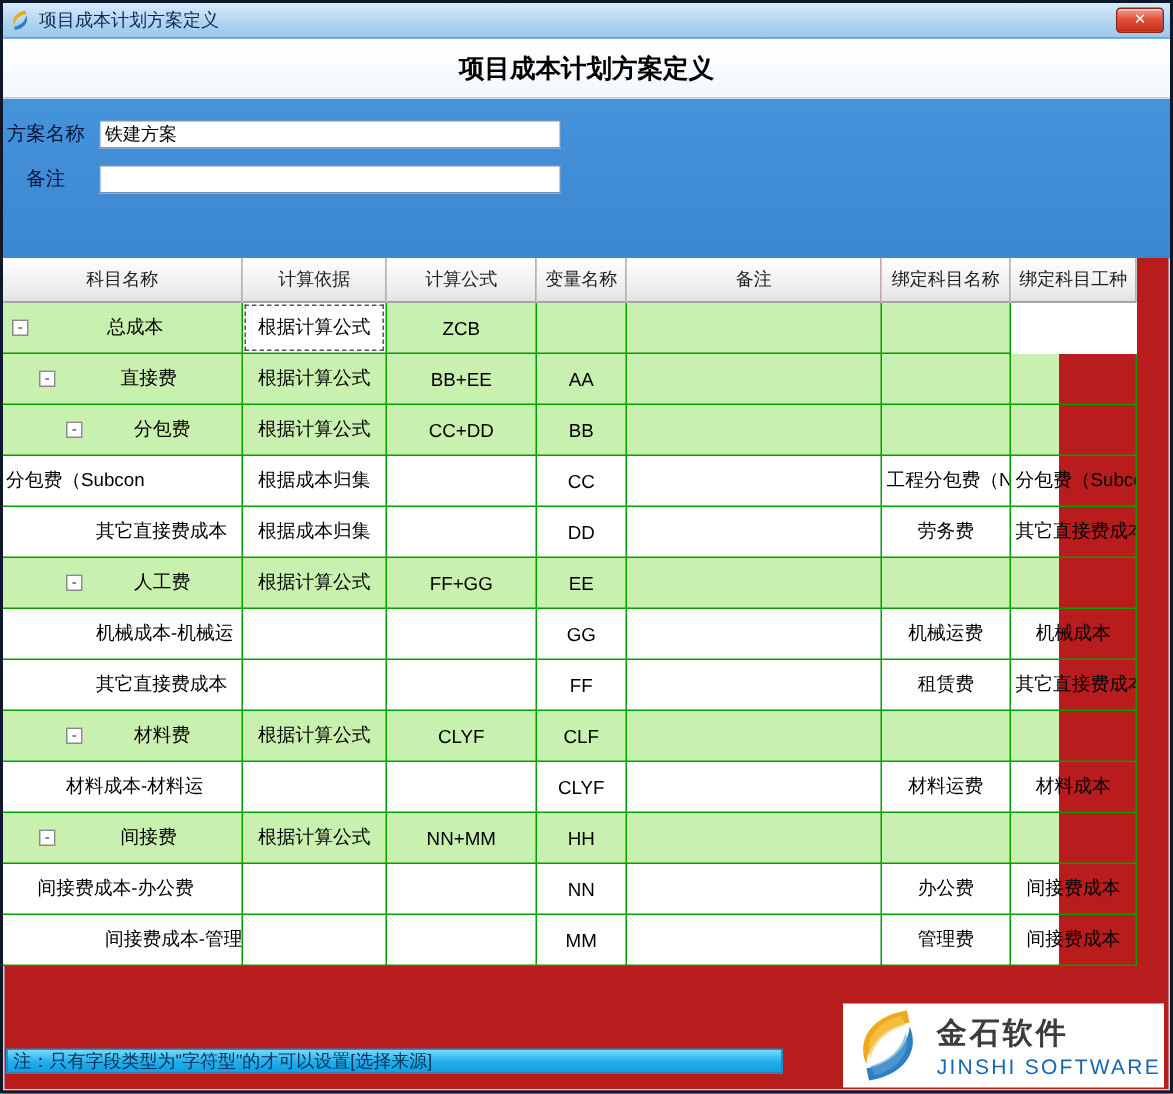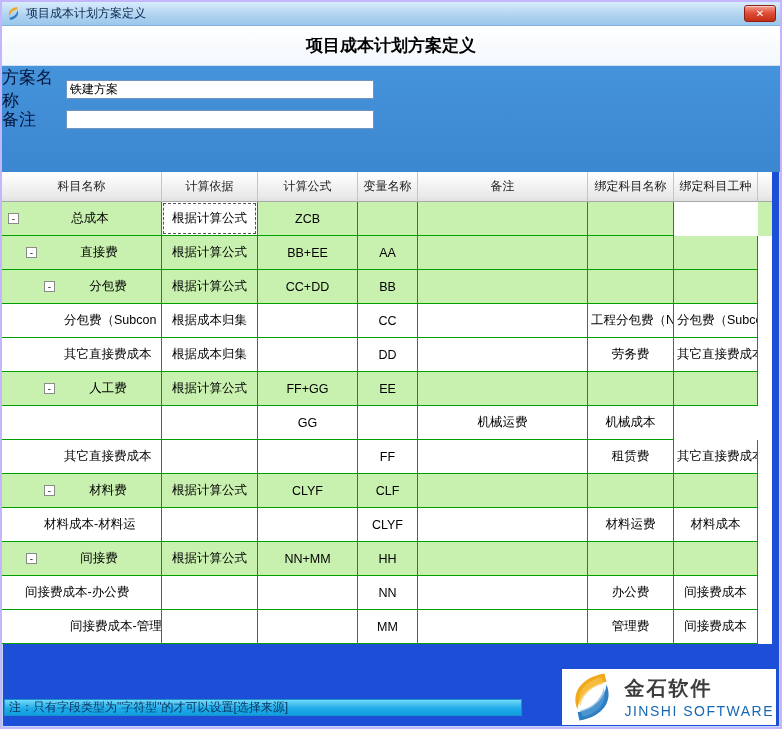--- a/index.html
+++ b/index.html
@@ -1,23 +1,23 @@
 <!DOCTYPE html>
 <html style="--grid: #00a000; --row-green: #c8f0ae;"><head>
 <meta charset="utf-8">
 <style>
   * { margin:0; padding:0; box-sizing:border-box; }
   html,body { width:782px; height:729px; overflow:hidden; }
   body { font-family:"Liberation Sans","DejaVu Sans",sans-serif; background:#fff; }
 
   .window{
     position:relative; width:782px; height:729px;
-    border:2px solid #c4b5fd;
+    border:2px solid #0f172a;
     box-shadow: inset 0 0 0 1px #bcd9f2;
-    background:#1d4ed8;
+    background:#b91c1c;
   }
 
   
   .titlebar{
     height:24px; display:flex; align-items:center; gap:5px; padding:0 4px;
     background:linear-gradient(#d8ecfb,#aed2f0 60%,#9cc7ea);
     border-bottom:1px solid #7fb2e0;
   }
   .titlebar .app-icon{ width:15px; height:15px; flex:0 0 auto; }
   .titlebar .title{ font-size:12px; color:#0b2a52; }
@@ -36,30 +36,30 @@
   }
   .band .big-title{ font-size:17px; font-weight:bold; color:#000; }
 
   
   .panel{
     height:106px; padding-top:13px;
     background:linear-gradient(#4593da,#3b87d0);
   }
   .frow{ display:flex; align-items:center; margin:0 0 10px 0; height:20px; }
   .frow .flabel{
-    width:64px; text-align:left; font-size:17px; color:#04133a; padding-right:7px;
+    width:64px; text-align:center; font-size:13px; color:#04133a; padding-right:7px;
     flex:0 0 auto;
   }
   .frow input{
     width:308px; height:19px; border:1px solid #6f94bd; background:#fff;
     font-size:12px; padding:0 3px; font-family:inherit; outline:none;
   }
 
   
-  .grid{ width:770px;border-radius:32px; }
+  .grid{ width:704px;border-radius:32px; }
   .thead{
     display:grid; grid-template-columns:160px 96px 100px 60px 170px 86px 84px 1fr;
     height:30px;
   }
   .th{
     display:flex; align-items:center; justify-content:center;
     font-size:12px; color:#1c1c1c;
     background:linear-gradient(#ffffff,#e9e9e9 85%,#e0e0e0);
     border-right:1px solid #c6c6c6; border-bottom:1px solid #a9a9a9;
     overflow:hidden; white-space:nowrap;
@@ -183,21 +183,21 @@
           </div>
           <div class="cell">根据计算公式</div>
           <div class="cell">CC+DD</div>
           <div class="cell">BB</div>
           <div class="cell"></div>
           <div class="cell"></div>
           <div class="cell"></div>
           <div class="cell filler"></div>
         </div>
         <div class="trow">
-          <div class="cell tree" style="padding-left: 60px;">
+          <div class="cell tree" style="">
             <span class="lname">分包费（Subcon</span>
           </div>
           <div class="cell">根据成本归集</div>
           <div class="cell"></div>
           <div class="cell">CC</div>
           <div class="cell"></div>
           <div class="cell lt">工程分包费（No:</div>
           <div class="cell lt">分包费（Subco</div>
           <div class="cell filler"></div>
         </div>
@@ -220,20 +220,23 @@
           </div>
           <div class="cell">根据计算公式</div>
           <div class="cell">FF+GG</div>
           <div class="cell">EE</div>
           <div class="cell"></div>
           <div class="cell"></div>
           <div class="cell"></div>
           <div class="cell filler"></div>
         </div>
         <div class="trow">
+          <div class="cell tree" style="padding-left: 60px;">
+            <span class="lname">机械成本-机械运</span>
+          </div>
           <div class="cell"></div>
           <div class="cell"></div>
           <div class="cell">GG</div>
           <div class="cell"></div>
           <div class="cell">机械运费</div>
           <div class="cell">机械成本</div>
           <div class="cell filler"></div>
         </div>
         <div class="trow">
           <div class="cell tree" style="padding-left: 60px;">

